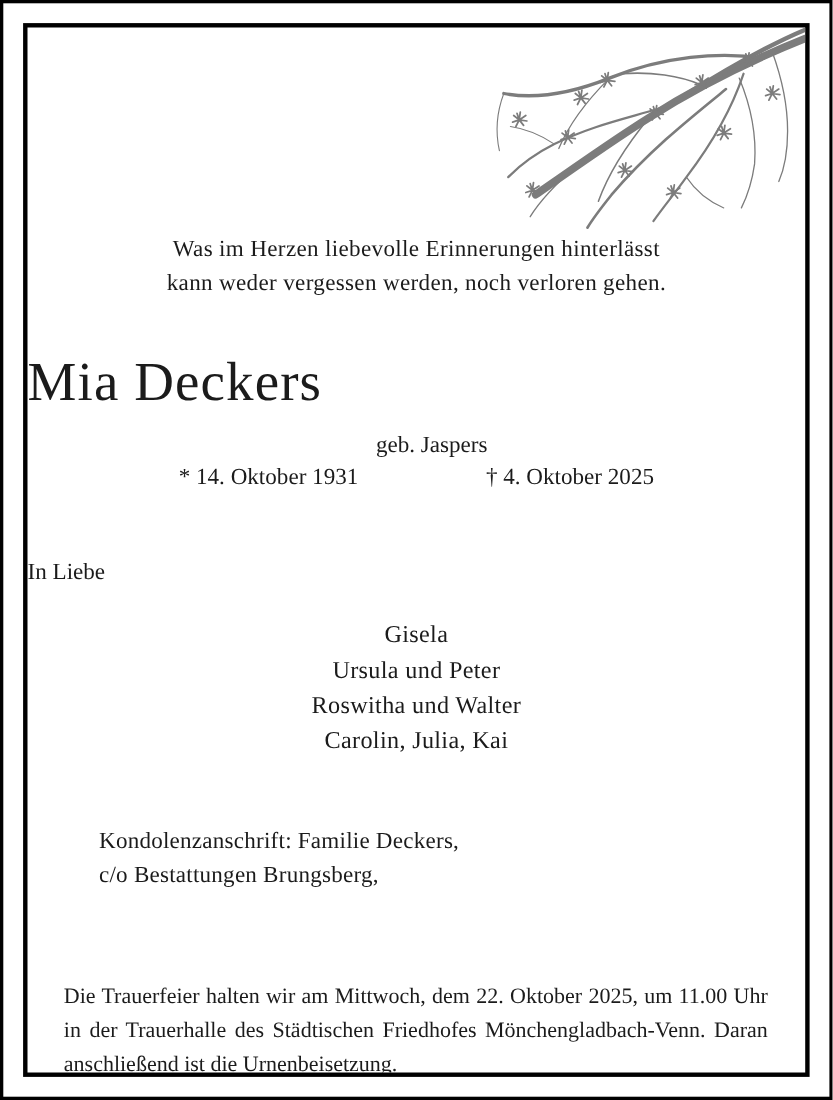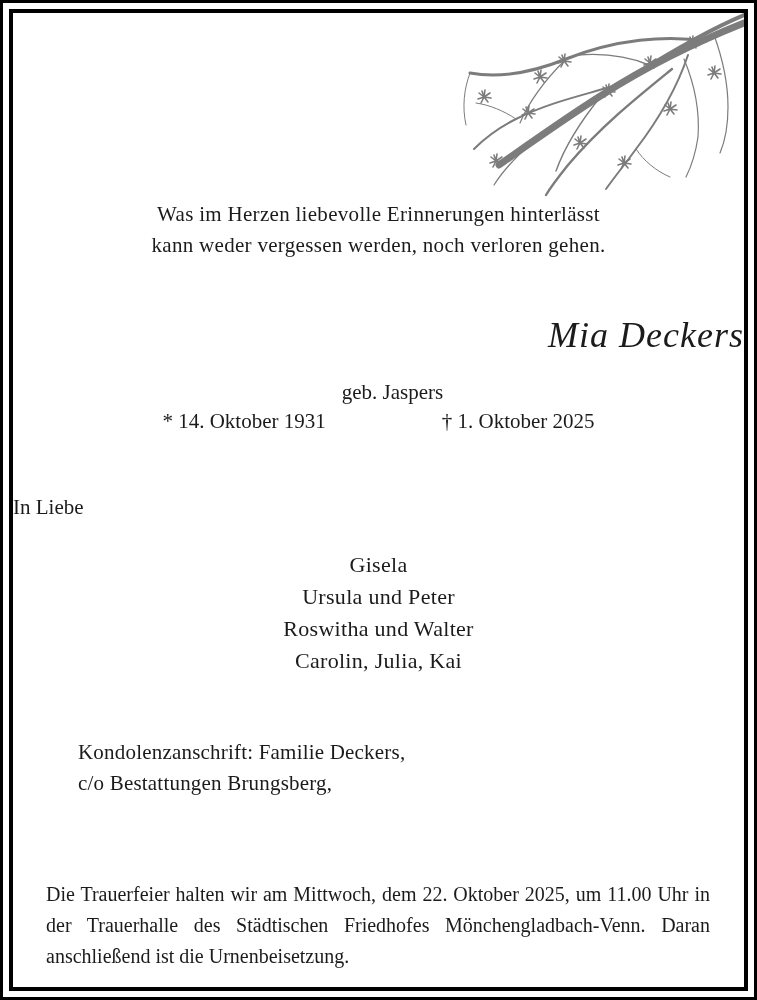--- a/index.html
+++ b/index.html
@@ -12,21 +12,21 @@
     height: 1000px;
     position: relative;
     font-family: "Liberation Serif", "DejaVu Serif", serif;
     color: #1b1b1b;
   }
   .outer-frame {
     position: absolute;
     inset: 0;
     box-sizing: border-box;
     border: 3px solid #000000;
-    padding: 6px;
+    padding: 18px;
   }
   .inner-frame {
     position: relative;
     box-sizing: border-box;
     width: 100%;
     height: 100%;
     border: 4px solid #000000;
     overflow: hidden;
     background: #ffffff;
   }
@@ -45,25 +45,24 @@
     text-align: center;
     font-size: 21px;
     line-height: 31px;
     letter-spacing: 0.3px;
   }
   .deceased-name {
     position: absolute;
     top: 293px;
     left: 0;
     right: 0;
-    text-align: right;
-    font-size: 36px;
+    text-align: left;
+    font-size: 50px;
     line-height: 58px;
     letter-spacing: 1px;
-    font-style: italic;
   }
   .maiden-name {
     position: absolute;
     top: 365px;
     left: 0;
     right: 0;
     text-align: center;
     font-size: 21px;
     line-height: 28px;
     margin-left: 28px;
@@ -164,21 +163,21 @@
       <div>Was im Herzen liebevolle Erinnerungen hinterlässt</div>
       <div>kann weder vergessen werden, noch verloren gehen.</div>
     </div>
 
     <div class="deceased-name">Mia Deckers</div>
 
     <div class="maiden-name">geb. Jaspers</div>
 
     <div class="dates-row">
       <span>* 14. Oktober 1931</span>
-      <span>† 1. Oktober 2025</span>
+      <span>† 4. Oktober 2025</span>
     </div>
 
     <div class="farewell">In Liebe</div>
 
     <div class="mourners">
       <div>Gisela</div>
       <div>Ursula und Peter</div>
       <div>Roswitha und Walter</div>
       <div>Carolin, Julia, Kai</div>
     </div>

